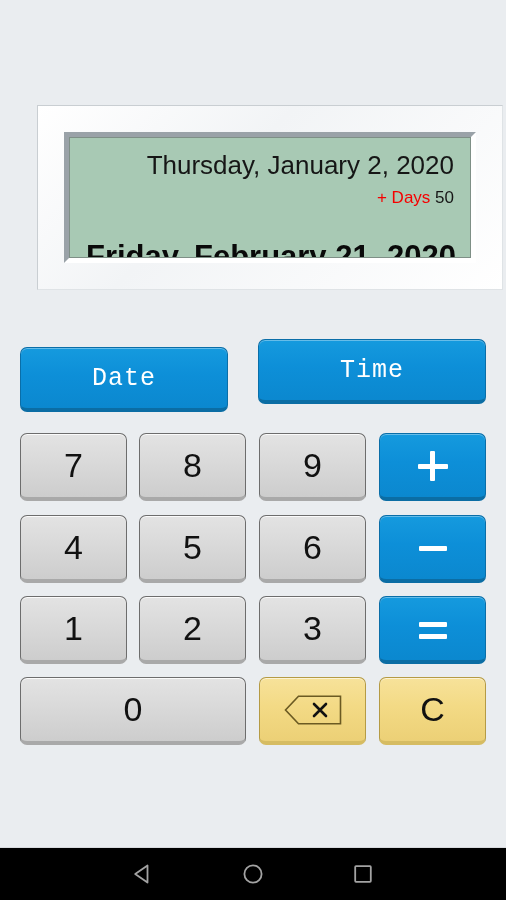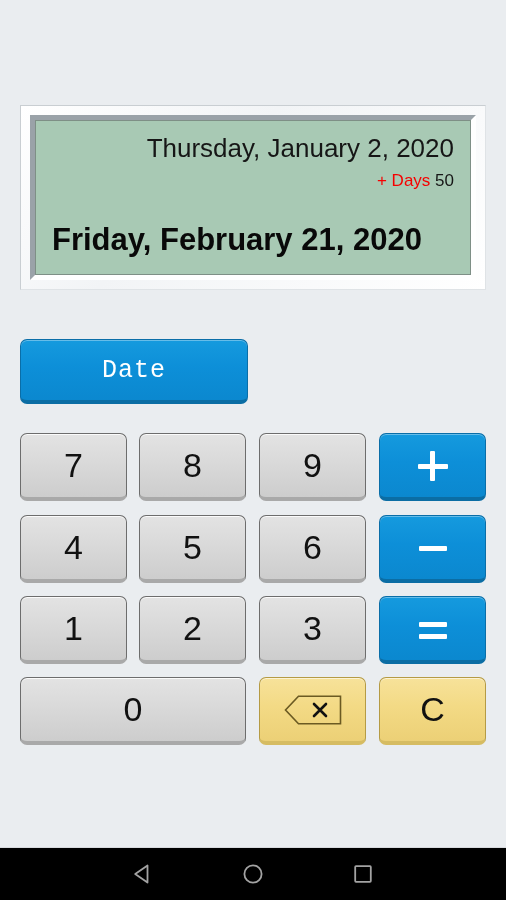--- a/index.html
+++ b/index.html
@@ -59,31 +59,31 @@
     color: #ffffff;
     font-size: 25px;
     font-weight: bold;
     letter-spacing: 0.1px;
     white-space: nowrap;
   }
 
   
   .display-frame {
     position: absolute;
-    left: 20px;
+    left: 37px;
     top: 105px;
     width: 466px;
     height: 185px;
     box-sizing: border-box;
     background: linear-gradient(135deg, #ffffff 0%, #f2f4f6 40%, #ffffff 100%);
     border-top: 1px solid #c9ced2;
     border-left: 1px solid #c9ced2;
     border-right: 1px solid #dfe3e6;
     border-bottom: 1px solid #dfe3e6;
-    padding: 9px;
+    padding: 26px;
   }
   .display-bevel {
     position: relative;
     width: 100%;
     height: 100%;
     box-sizing: border-box;
     border-top: 5px solid #9aa2a8;
     border-left: 5px solid #9aa2a8;
     border-right: 5px solid #ffffff;
     border-bottom: 5px solid #ffffff;
@@ -243,22 +243,25 @@
         <div class="disp-line1">Thursday, January 2, 2020</div>
         <div class="disp-line2">
           <span class="disp-op">+ Days</span>
           <span class="disp-opval">50</span>
         </div>
         <div class="disp-result">Friday, February 21, 2020</div>
       </div>
     </div>
   </div>
 
-  <div class="key key-mode" style="left:20px; top:339px; width:228px;">
+  <div class="key key-mode" style="left:20px; top:347px; width:208px;">
     <span>Date</span>
+  </div>
+  <div class="key key-mode" style="left:258px; top:339px; width:228px;">
+    <span>Time</span>
   </div>
 
   <div class="key key-num" style="left:20px; top:433px; width:107px;">
     <span>7</span>
   </div>
   <div class="key key-num" style="left:139px; top:433px; width:107px;">
     <span>8</span>
   </div>
   <div class="key key-num" style="left:259px; top:433px; width:107px;">
     <span>9</span>

